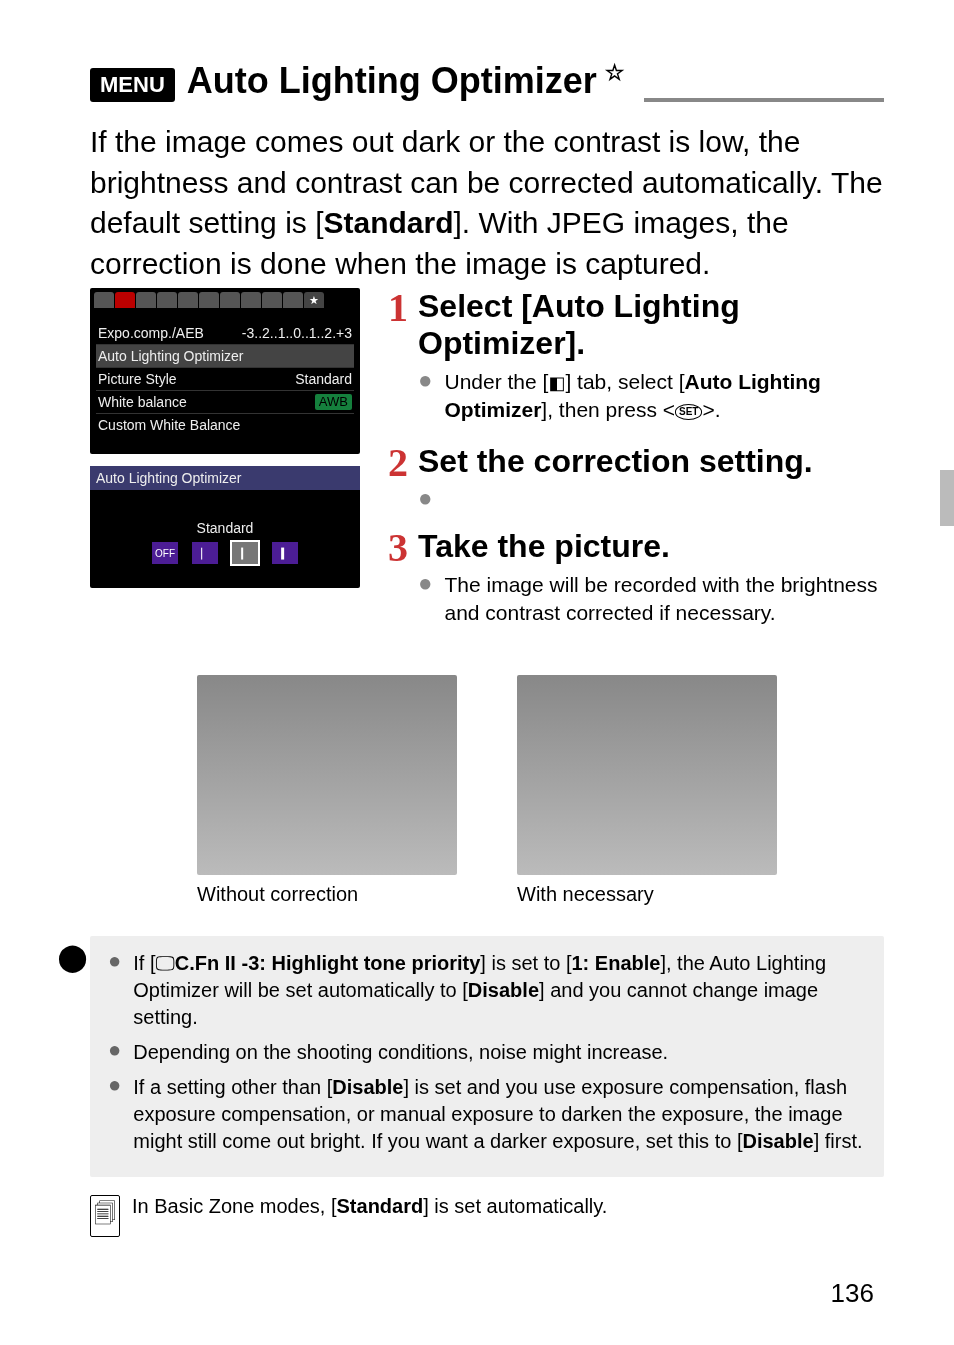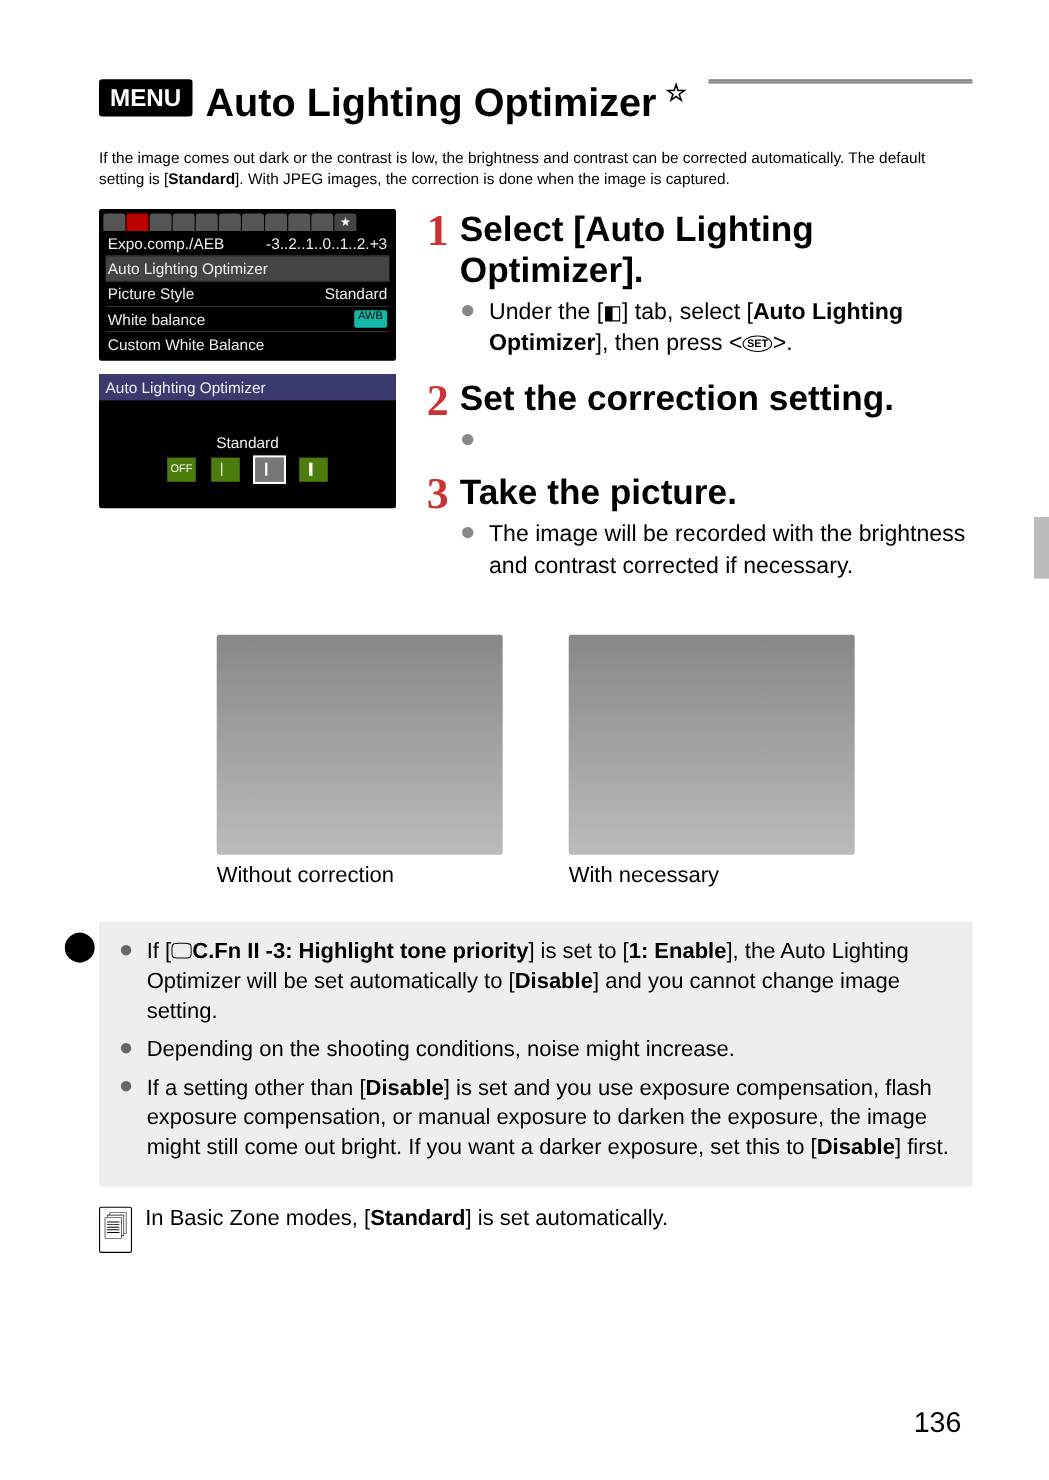--- a/index.html
+++ b/index.html
@@ -8,23 +8,22 @@
     height: 1345px;
     margin: 0 auto;
     font-family: Arial, Helvetica, sans-serif;
     background: #fff;
     color: #000;
     position: relative;
     padding: 60px 70px 40px 90px;
   }
   .title-row {
     display: flex;
-    align-items: flex-start;
+    align-items: flex-end;
     margin-bottom: 20px;
-    margin-top: 12px;
   }
   .menu-badge {
     background: #000;
     color: #fff;
     font-weight: bold;
     padding: 4px 10px;
     font-size: 22px;
     border-radius: 3px;
     margin-right: 12px;
   }
@@ -34,21 +33,21 @@
     flex: 0 0 auto;
   }
   .star { font-size: 22px; margin-left: 8px; vertical-align: super;}
   .title-rule {
     flex: 1;
     margin-left: 20px;
     height: 4px;
     border-top: 2px solid #888;
     border-bottom: 2px solid #888;
   }
-  .intro { font-size: 14px; line-height: 1.35; margin-bottom: 18px; }
+  .intro { font-size: 30px; line-height: 1.35; margin-bottom: 4px; }
   .cols { display: flex; gap: 18px; }
   .left-col { width: 270px; flex: 0 0 270px; }
   .right-col { flex: 1; }
   .screenshot {
     background: #000;
     color: #eee;
     font-size: 13px;
     border-radius: 2px;
     margin-bottom: 12px;
     padding-bottom: 4px;
@@ -62,37 +61,37 @@
     align-items: flex-end;
   }
   .tab {
     width: 20px; height: 16px;
     background: #555;
     border-top-left-radius: 3px;
     border-top-right-radius: 3px;
   }
   .tab.active { background: #b00; }
   .tab.star-tab { background: #444; color:#fff; text-align:center; font-size:11px; line-height:16px;}
-  .menu-list { padding: 0 6px; }
+  .menu-list { padding: 14px 6px; }
   .menu-row {
     display: flex;
     justify-content: space-between;
     padding: 3px 2px;
     border-bottom: 1px solid #333;
     font-size: 14px;
   }
   .menu-row:last-child { border-bottom: none; text-align: right; }
   .hl { background: #444; }
-  .awb-badge { background:#14b8a6; color:#000; padding:0 4px; font-size:10px; border-radius:2px;}
+  .awb-badge { background:#15803d; color:#000; padding:0 4px; font-size:13px; border-radius:2px;}
   .alo-title-row { background:#3a3a6e; padding:4px 6px; font-size:14px;}
   .alo-spacer { height: 30px; }
   .alo-std { text-align: center; font-size:14px; margin-bottom:6px;}
   .alo-icons { display:flex; justify-content:center; gap:14px; padding-bottom:20px;}
   .alo-icon {
-    width:26px; height:22px; background:#4d7c0f;
+    width:26px; height:22px; background:#4c1d95;
     display:flex; align-items:center; justify-content:center;
     font-size:10px; color:#fff;
   }
   .alo-icon.sel { outline:2px solid #fff; background:#777;}
   .alo-ok { text-align:right; padding:4px 8px; font-size:13px;}
   .ok-btn { background:#ddd; color:#000; padding:1px 6px; font-weight:bold; border-radius:2px; font-size:12px; margin-right:2px;}
 
   .step { display: flex; margin-bottom: 14px; }
   .step-num {
     font-size: 40px;

